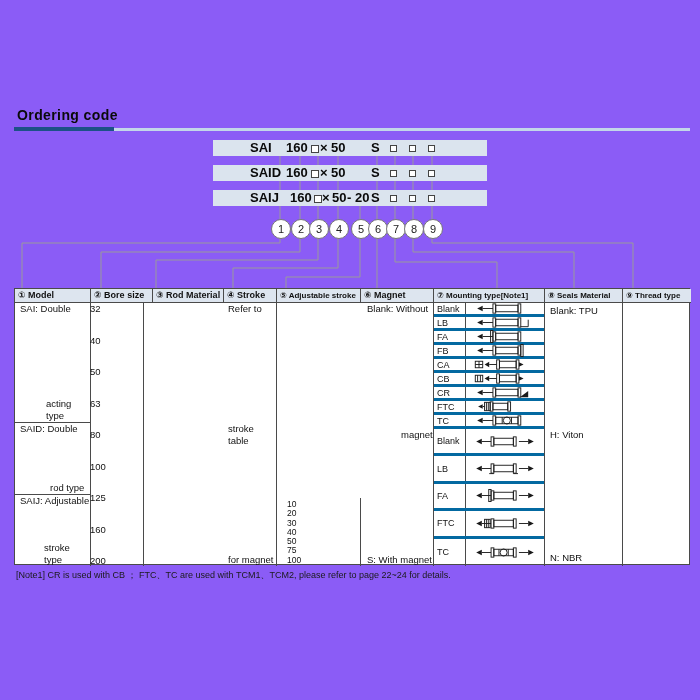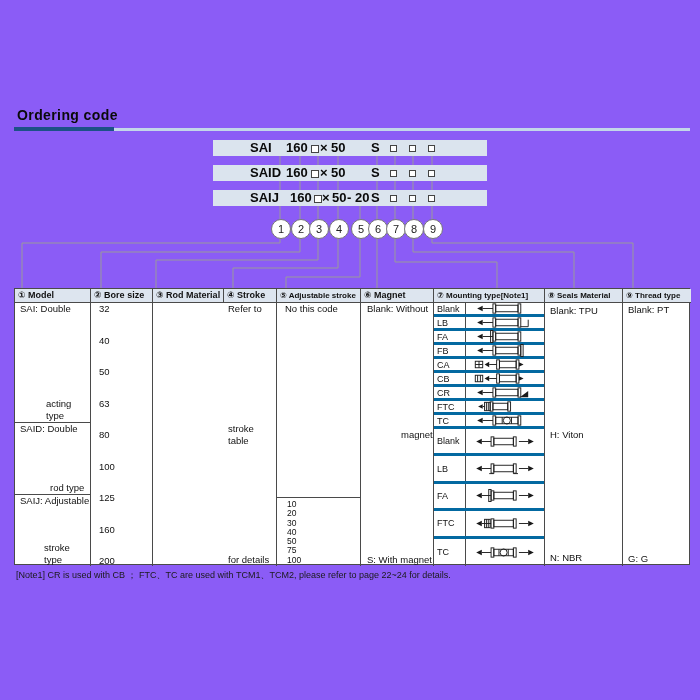--- a/index.html
+++ b/index.html
@@ -133,42 +133,39 @@
     </div>
     <div class="c cell" style="left:0;top:134px;width:76px;height:72px;padding-left:5px">
       <span class="ind">SAID: Double</span>
       <span class="ind opt-line2" style="padding-left:30px">rod type</span>
     </div>
     <div class="c cell bot" style="left:0;top:206px;width:76px;height:71px;padding-left:5px">
       <span class="ind">SAIJ: Adjustable</span>
       <span class="ind opt-line2" style="padding-left:24px">stroke type</span>
     </div>
 
-    <div class="c cell bot list" id="bore-list" style="left:76px;top:14px;width:62px;height:263px;padding-left:8px">
+    <div class="c cell bot list" id="bore-list" style="left:67px;top:14px;width:62px;height:263px;padding-left:8px">
         <div>32</div>
         <div>40</div>
         <div>50</div>
         <div>63</div>
         <div>80</div>
         <div>100</div>
         <div>125</div>
         <div>160</div>
         <div>200</div>
       </div>
 
 
     <div class="c cell bot" style="left:209px;top:14px;width:53px;height:263px;padding-left:4px">
       <span class="ind">Refer to</span>
       <span class="ind">stroke table</span>
-      <span class="ind">for details</span>
-    </div>
-
-    <div class="c cell" style="left:262px;top:14px;width:84px;height:195px;padding-left:8px">
-      <span class="ind">No this code</span>
-    </div>
+      <span class="ind">for magnet</span>
+    </div>
+
     <div class="c bot" id="adj-list" style="left:262px;top:209px;width:84px;height:68px;padding:2px 0 0 10px;font-size:8.5px;line-height:9.3px">
         <div>10</div>
         <div>20</div>
         <div>30</div>
         <div>40</div>
         <div>50</div>
         <div>75</div>
         <div>100</div>
       </div>
 
@@ -378,20 +375,16 @@
           </div>
         </div>
       </div>
 
     <div class="c cell bot" style="left:530px;top:14px;width:78px;height:263px;padding-left:5px;line-height:16px">
       <span class="ind">Blank: TPU</span>
       <span class="ind">H: Viton</span>
       <span class="ind">N: NBR</span>
     </div>
 
-    <div class="c cell bot last" style="left:608px;top:14px;width:68px;height:263px;padding-left:5px;line-height:14px">
-      <span class="ind">Blank: PT</span>
-      <span class="ind">G: G</span>
-    </div>
   </div>
 
   <div class="note">[Note1] CR is used with CB ； FTC、TC are used with TCM1、TCM2, please refer to page 22~24 for details.</div>
 </div>
 
 </body></html>

